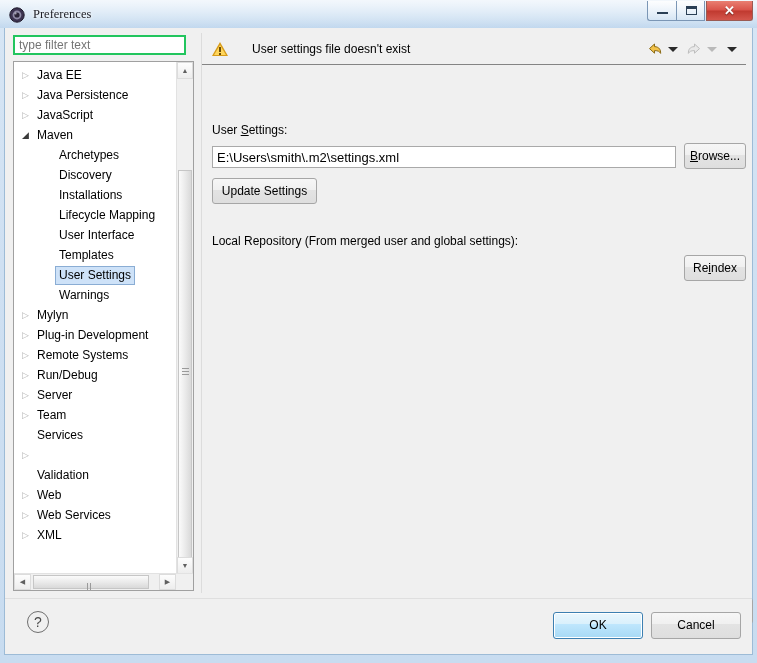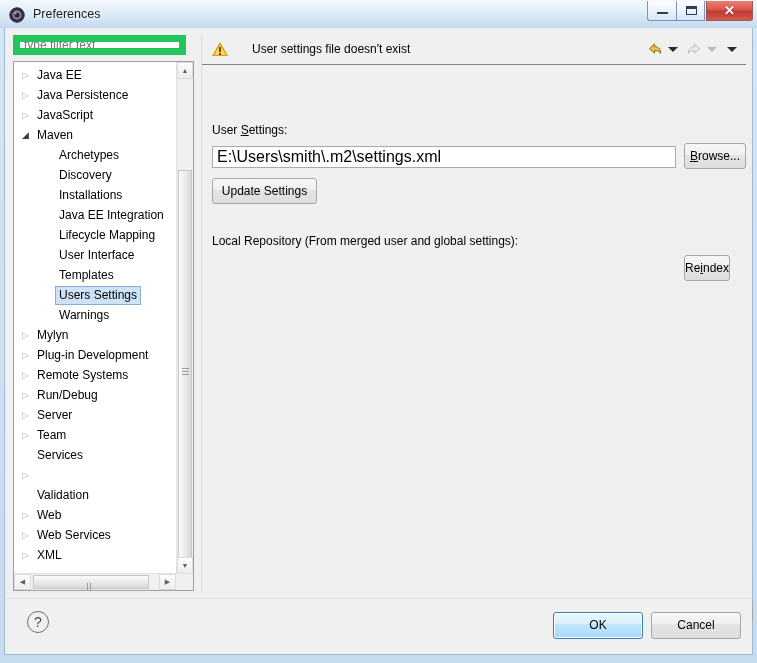--- a/index.html
+++ b/index.html
@@ -44,20 +44,21 @@
     margin-top: 1px;
     position: relative;
     flex: none;
   }
   .title-text {
     margin-left: 8px;
     font-size: 12.5px;
     color: #1b1b22;
     text-shadow: 0 0 3px rgba(255,255,255,0.95), 0 0 6px rgba(255,255,255,0.8);
     white-space: nowrap;
+    font-family: Liberation Serif, serif;
   }
   .win-buttons {
     position: absolute;
     right: 4px;
     top: 1px;
     display: flex;
     height: 21px;
   }
   .win-btn {
     width: 29px;
@@ -129,21 +130,21 @@
     top: 5px;
     width: 181px;
     height: 560px;
   }
   .filter-box {
     position: absolute;
     left: 0; top: 2px;
     width: 173px;
     height: 20px;
     box-sizing: border-box;
-    border: 7px solid #22c55e;
+    border: 2px solid #22c55e;
     background: #ffffff;
     font-family: "Liberation Sans", sans-serif;
     font-size: 12px;
     color: #808080;
     padding: 0 4px;
     line-height: 18px;
     outline: none;
   }
   .tree-frame {
     position: absolute;
@@ -386,21 +387,21 @@
     white-space: nowrap;
   }
   .mn { text-decoration: underline; }
   .text-field {
     position: absolute;
     box-sizing: border-box;
     height: 22px;
     border: 1px solid #a9a9a9;
     background: #ffffff;
     font-family: "Liberation Sans", sans-serif;
-    font-size: 16px;
+    font-size: 13px;
     color: #000000;
     padding: 0 4px;
     line-height: 20px;
     outline: none;
   }
   .btn {
     position: absolute;
     box-sizing: border-box;
     height: 26px;
     border: 1px solid #a6a6a6;
@@ -510,33 +511,30 @@
                 <div class="tree-row child">
                   <span class="node-label">Archetypes</span>
                 </div>
                 <div class="tree-row child">
                   <span class="node-label">Discovery</span>
                 </div>
                 <div class="tree-row child">
                   <span class="node-label">Installations</span>
                 </div>
                 <div class="tree-row child">
-                  <span class="node-label">Java EE Integration</span>
-                </div>
-                <div class="tree-row child">
                   <span class="node-label">Lifecycle Mapping</span>
                 </div>
                 <div class="tree-row child">
                   <span class="node-label">User Interface</span>
                 </div>
                 <div class="tree-row child">
                   <span class="node-label">Templates</span>
                 </div>
                 <div class="tree-row child selected">
-                  <span class="node-label">Users Settings</span>
+                  <span class="node-label">User Settings</span>
                 </div>
                 <div class="tree-row child">
                   <span class="node-label">Warnings</span>
                 </div>
                 <div class="tree-row">
                   <span class="twisty">▷</span>
                   <span class="node-label">Mylyn</span>
                 </div>
                 <div class="tree-row">
                   <span class="twisty">▷</span>
@@ -651,21 +649,21 @@
             <span></span><span class="mn">B</span><span>rowse...</span>
           </div>
 
           <div class="btn" style="left:10px; top:112px; width:105px;">
             <span>Update Settings</span>
           </div>
 
           <div class="field-label" style="left:10px; top:168px;text-align:right;">Local Repository (From merged user and global settings):</div>
 
 
-          <div class="btn" style="left:482px; top:189px; width:46px;">
+          <div class="btn" style="left:482px; top:189px; width:62px;">
             <span>Re</span><span class="mn">i</span><span>ndex</span>
           </div>
 
           <div class="btn" style="left:345px; top:532px; width:107px;">
             <span>Restore </span><span class="mn">D</span><span>efaults</span>
           </div>
 
           <div class="btn" style="left:458px; top:532px; width:93px;">
             <span></span><span class="mn">A</span><span>pply</span>
           </div>

